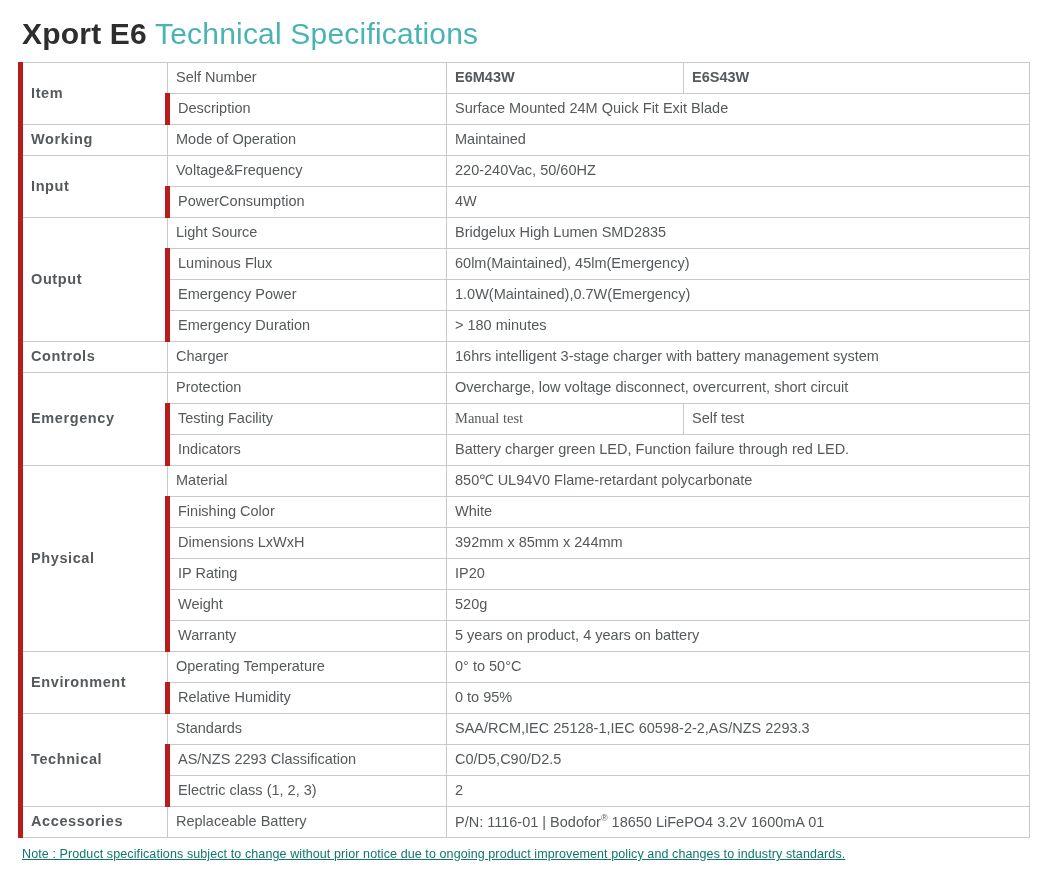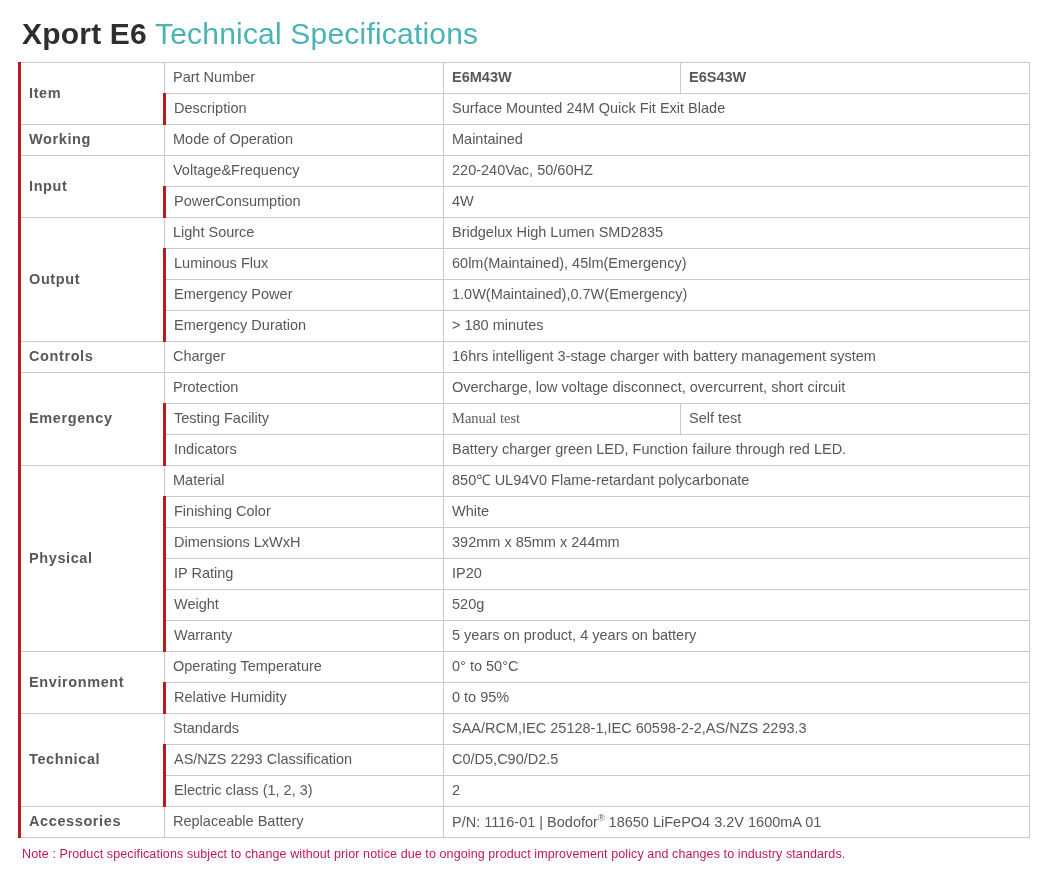--- a/index.html
+++ b/index.html
@@ -67,44 +67,45 @@
   td.val {
     color: #5a5e60;
   }
   td.valhead {
     font-weight: bold;
     color: #3f4446;
     font-size: 14px;
   }
   .h31 { height: 31px; }
   
-  table.spec tr td:first-child { border-left: 3px solid #b91c1c; }
+  table.spec tr td:first-child { border-left: 5px solid #b91c1c; }
   
   .note {
     margin: 9px 0 0 4px;
     font-size: 12.5px;
-    color: #be185d;
+    color: #0f766e;
     letter-spacing: 0.1px;
+    text-decoration: underline;
   }
   sup { font-size: 9px; vertical-align: super; }
 </style>
 </head>
 <body>
 
 <div class="page">
 
   <div class="title">
     <span class="brand">Xport E6</span><span class="rest"> Technical Specifications</span>
   </div>
 
   <table class="spec">
     <tbody>
         <tr class="h31">
           <td class="group" rowspan="2">Item</td>
-          <td class="label">Part Number</td>
+          <td class="label">Self Number</td>
           <td class="val valhead" style="width: 220px; margin-top: 32px;">E6M43W</td>
           <td class="val valhead">E6S43W</td>
         </tr>
         <tr class="h31">
           <td class="label">Description</td>
           <td class="val" colspan="2">Surface Mounted 24M Quick Fit Exit Blade</td>
         </tr>
         <tr class="h31">
           <td class="group" rowspan="1">Working</td>
           <td class="label">Mode of Operation</td>

